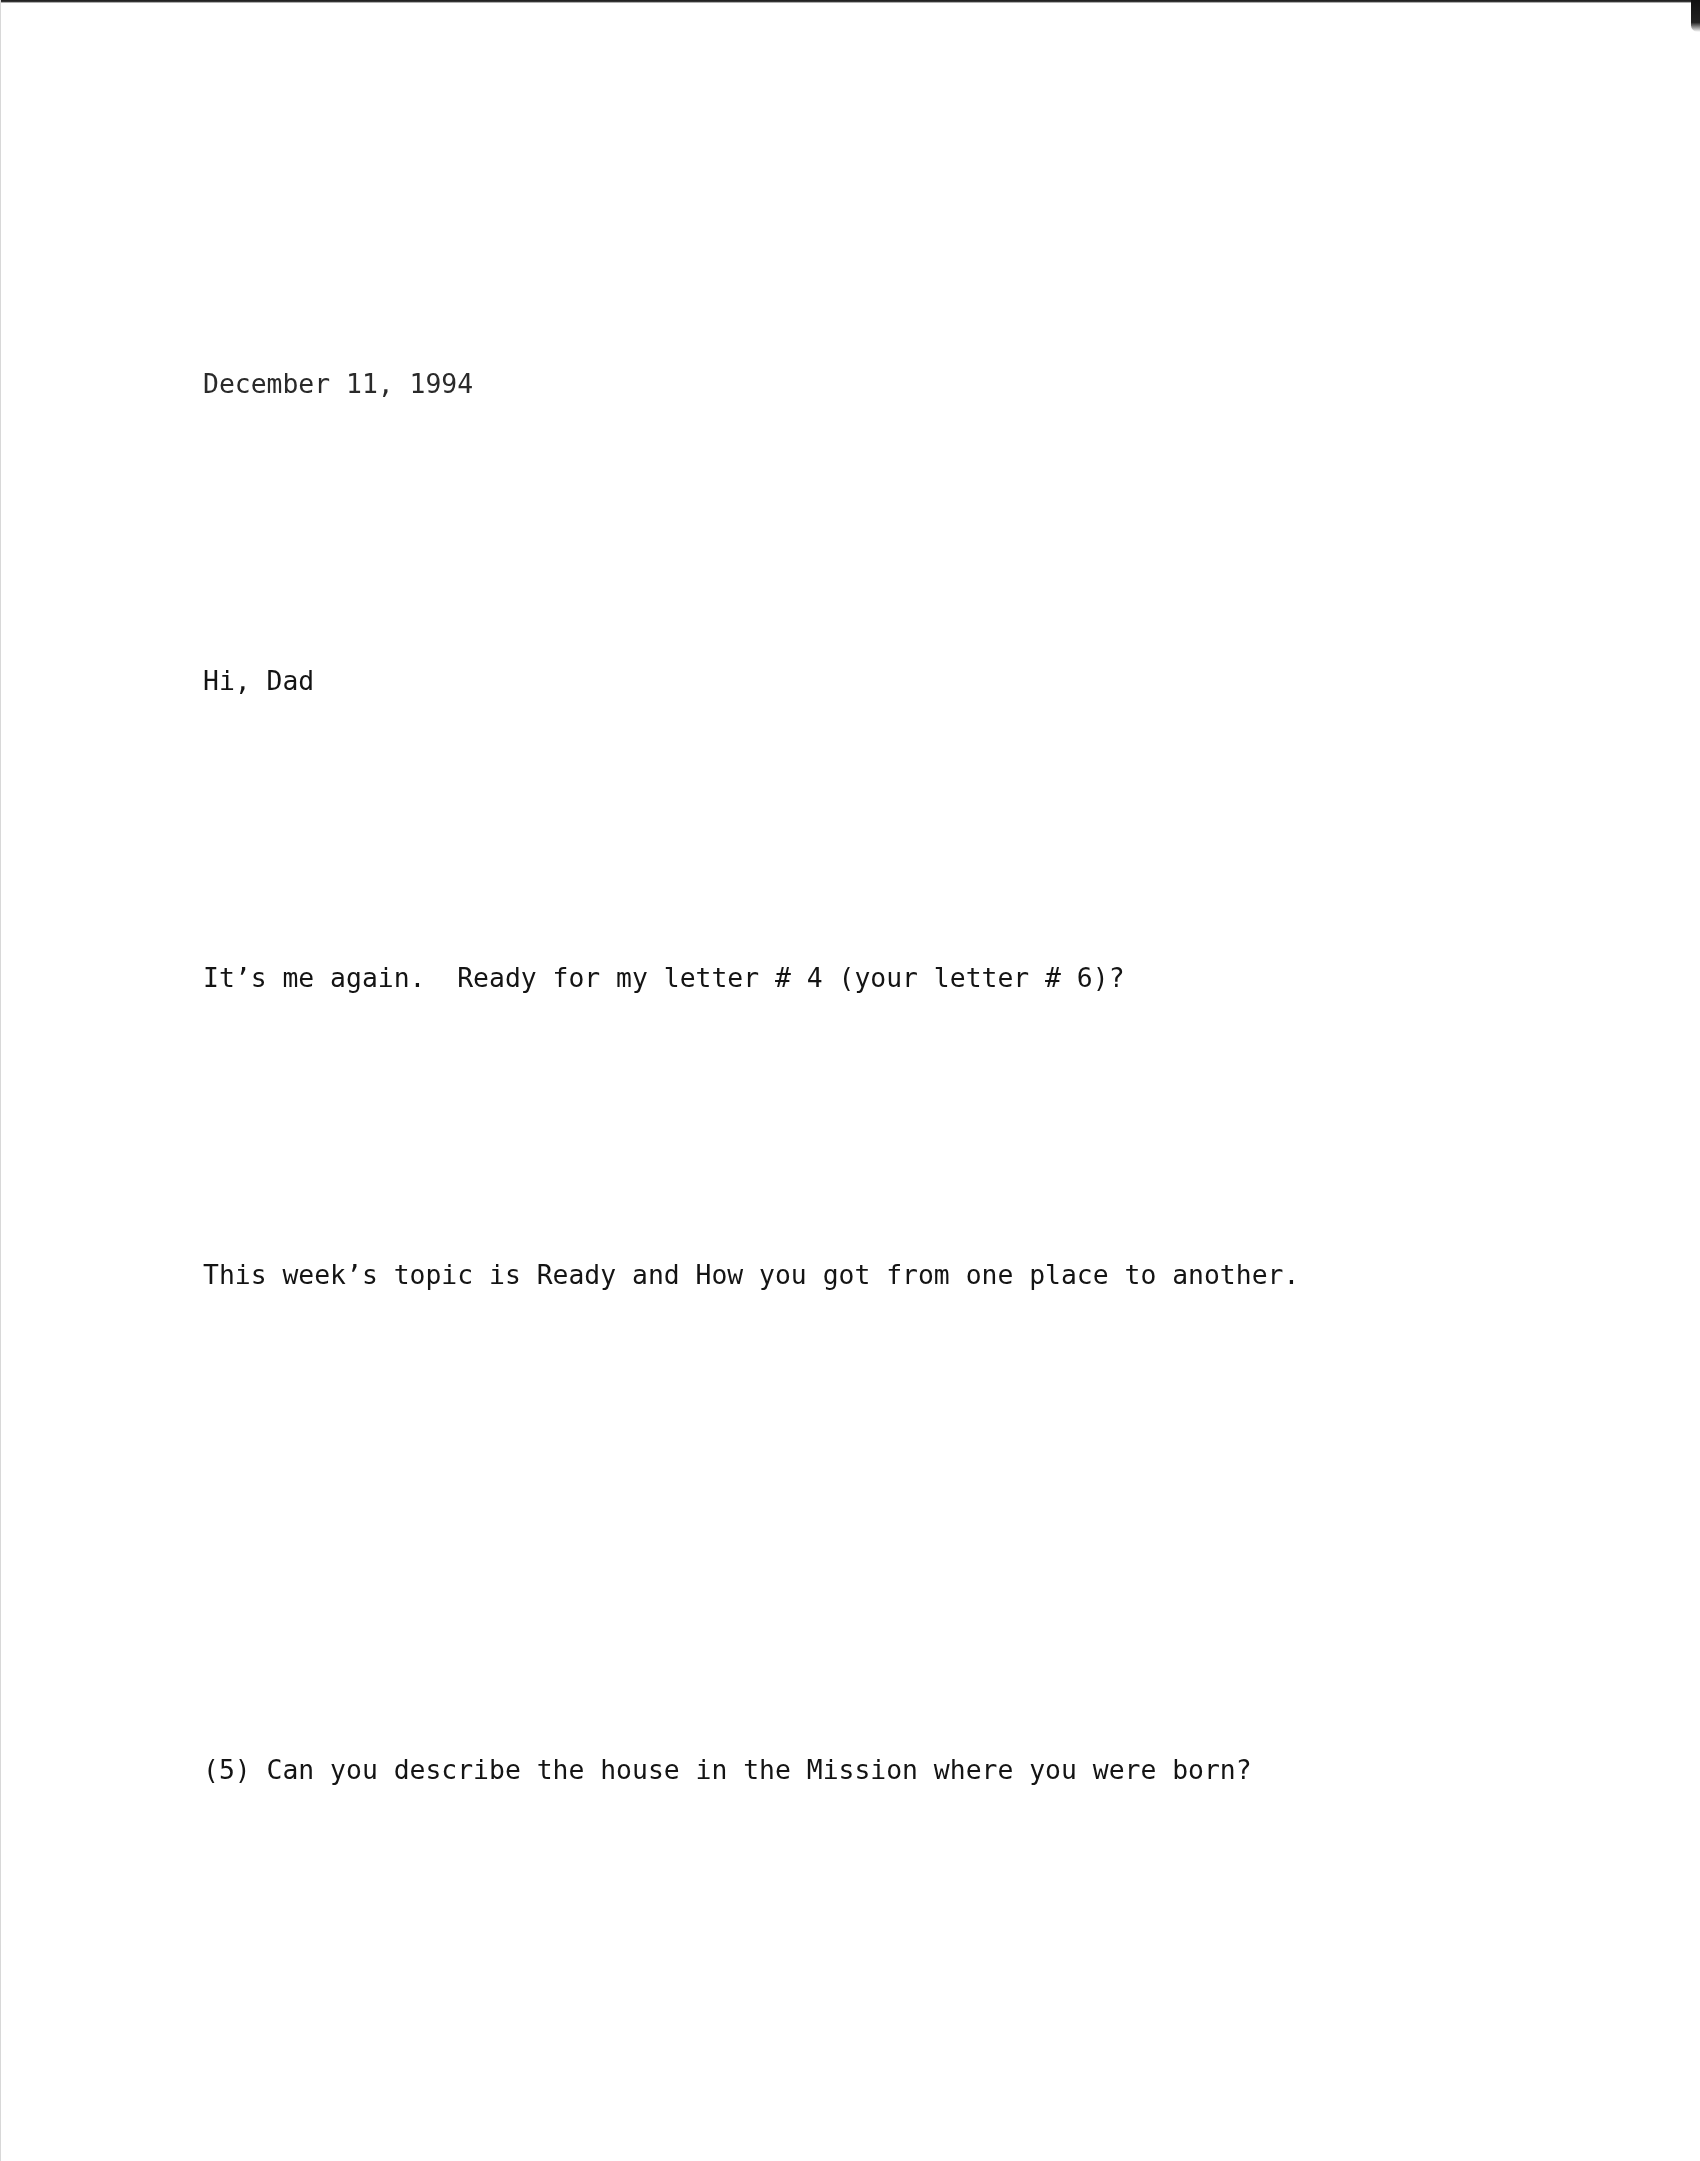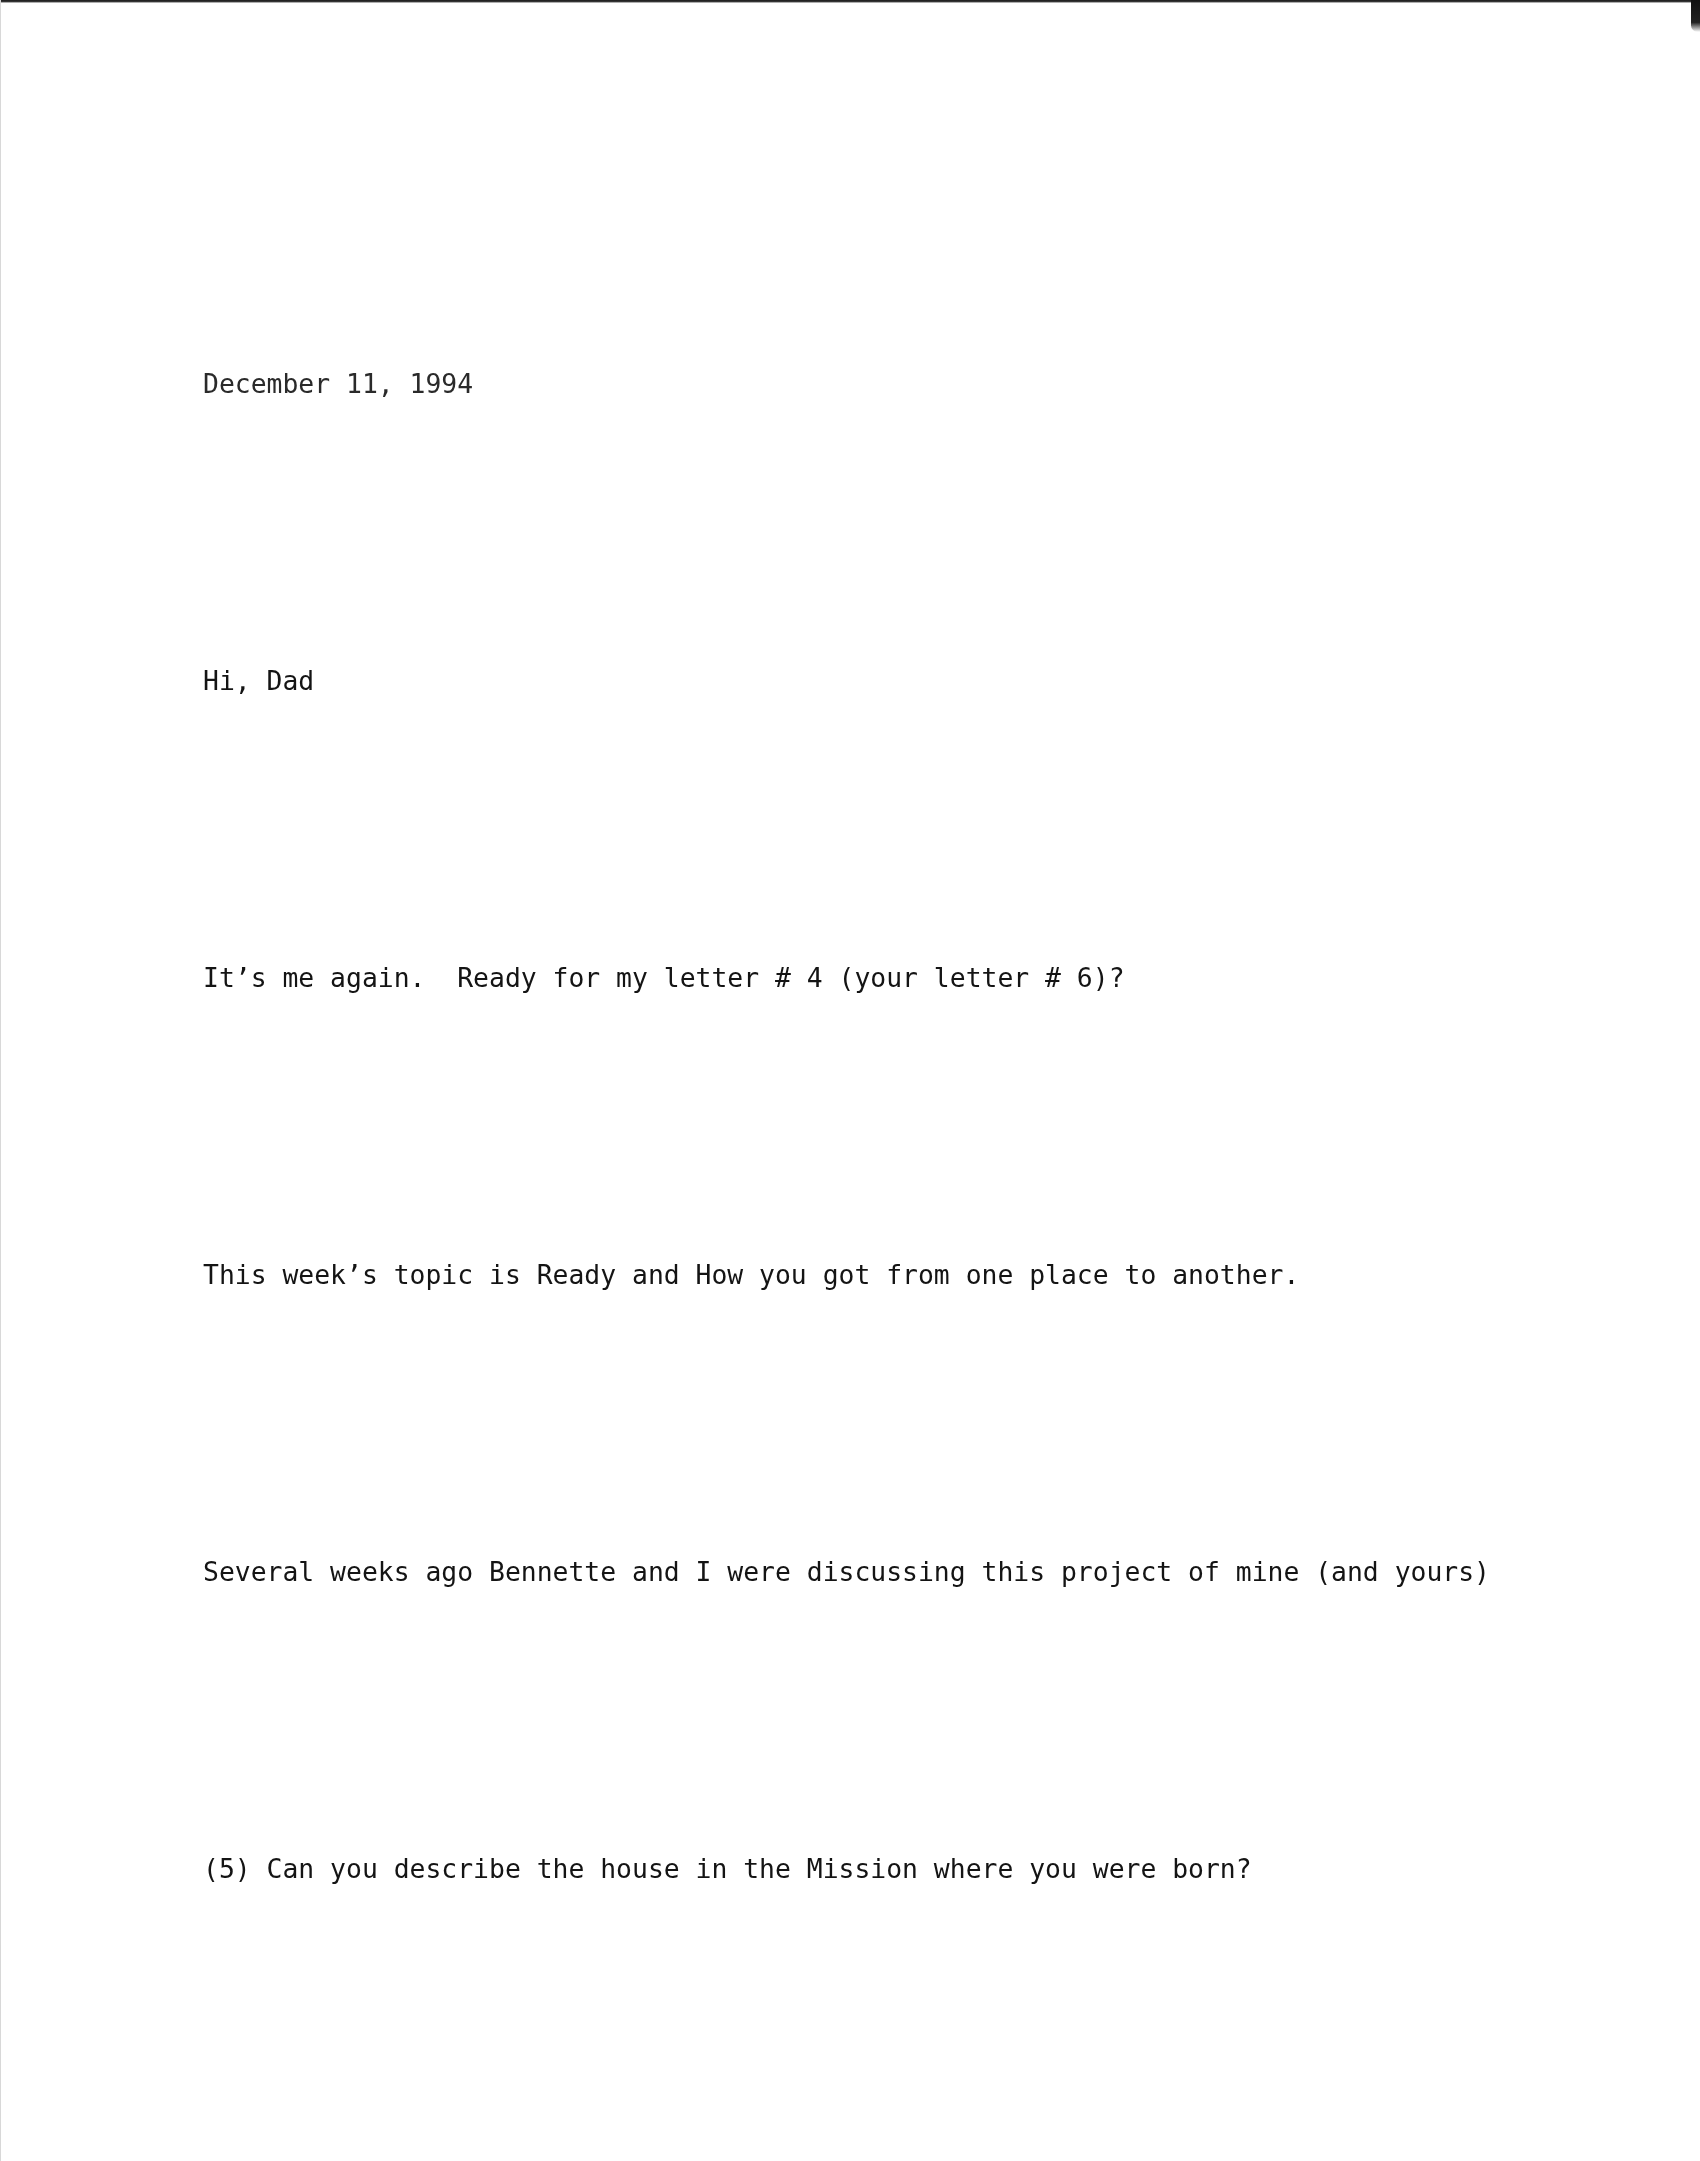--- a/index.html
+++ b/index.html
@@ -78,21 +78,20 @@
 
   <div class="para">
     <span class="line">It’s me again.  Ready for my letter # 4 (your letter # 6)?</span>
   </div>
 
   <div class="para">
     <span class="line">This week’s topic is Ready and How you got from one place to another.</span>
   </div>
 
   <div class="para">
-    <span class="line">Several weeks ago Bennette and I were discussing this project of mine (and yours)</span>
   </div>
 
   <div class="para">
     <span class="line">(5) Can you describe the house in the Mission where you were born?</span>
     
   </div>
 
   
 
   

